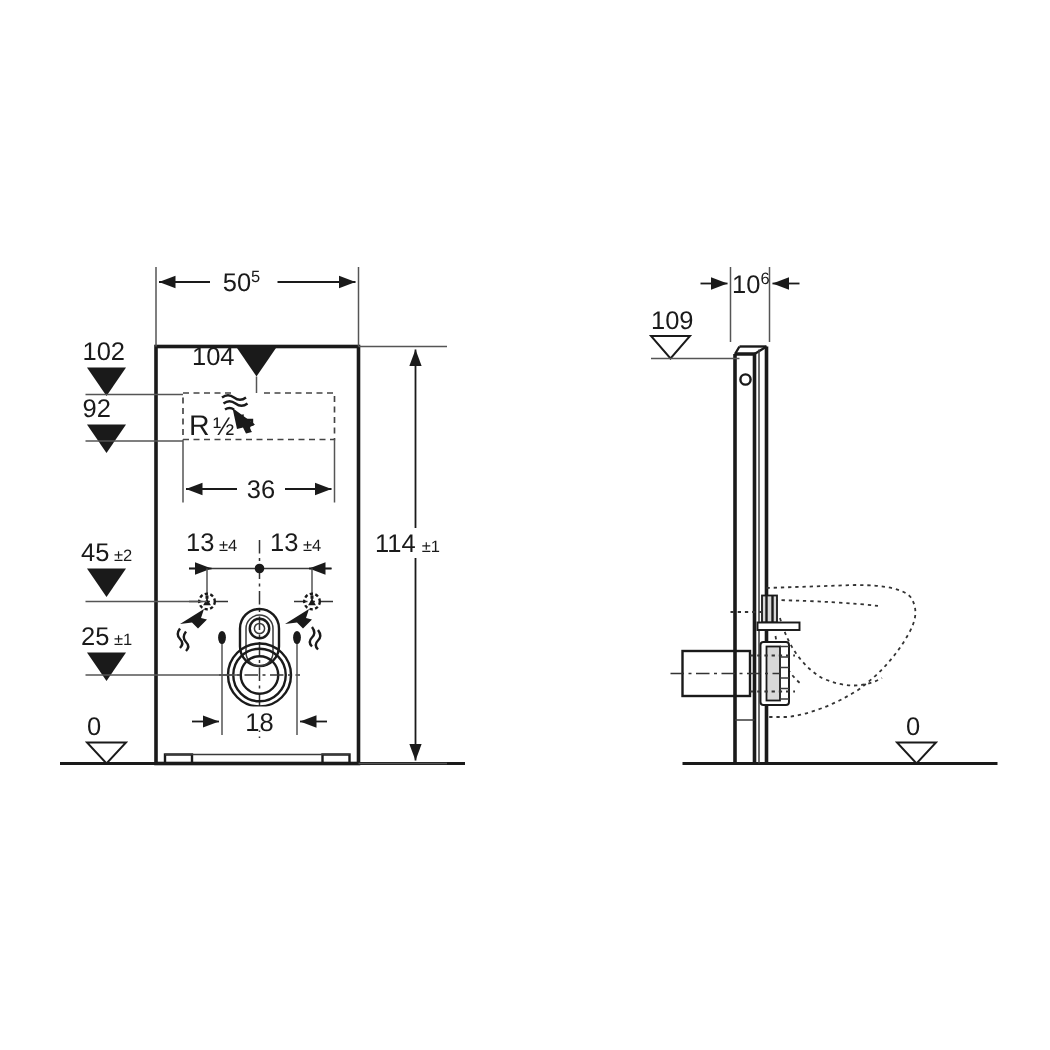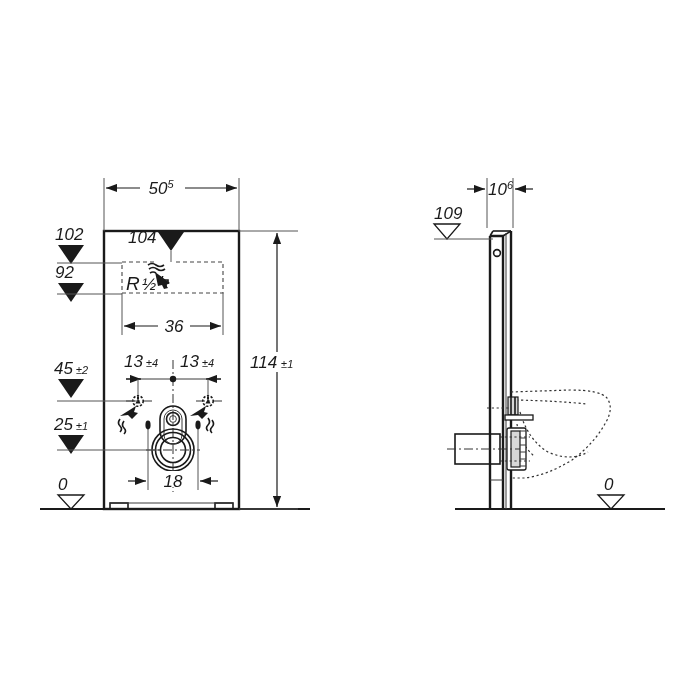--- a/index.html
+++ b/index.html
@@ -11,21 +11,20 @@
   body {
     width: 700px;
     height: 700px;
     font-family: "Liberation Sans", sans-serif;
     overflow: hidden;
   }
   #drawing-root {
     position: relative;
     width: 700px;
     height: 628px;
-    font-style: italic;
   }
   svg.drawing {
     display: block;
     width: 700px;
     height: 700px;
   }
   text {
     font-family: "Liberation Sans", sans-serif;
     fill: #1a1a1a;
   }

